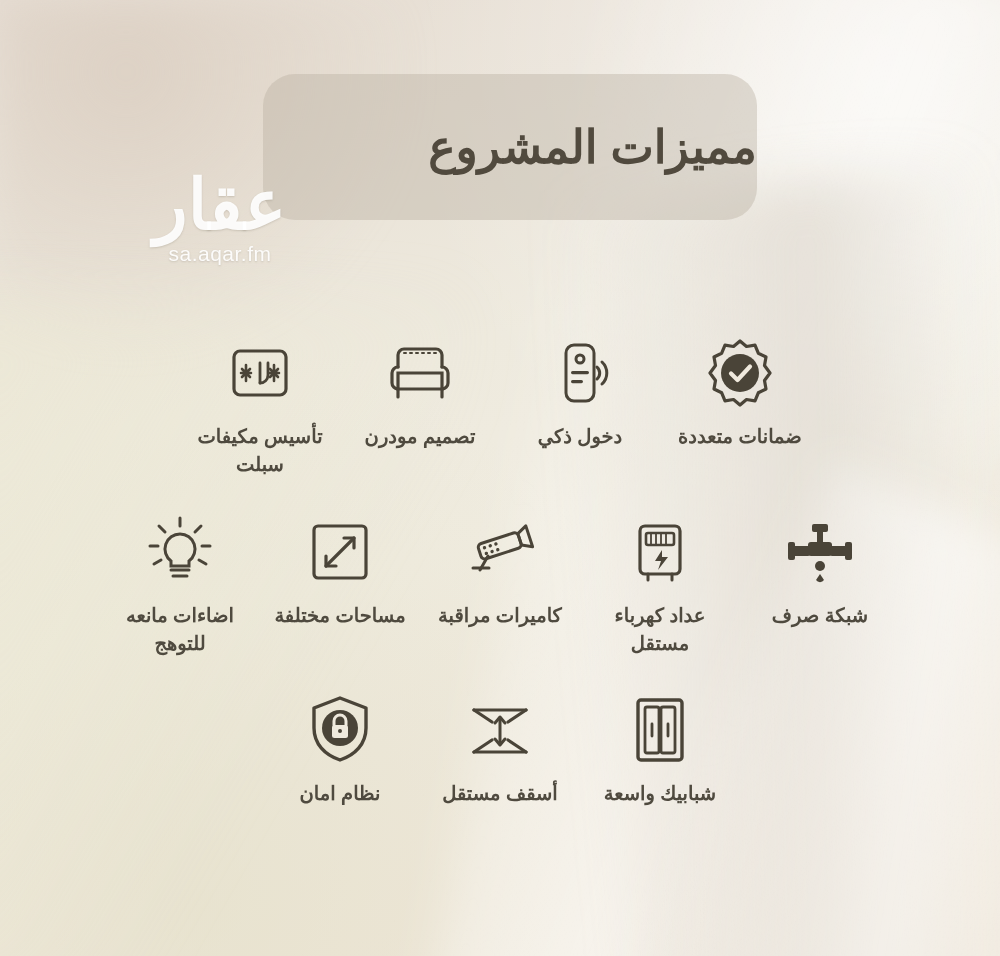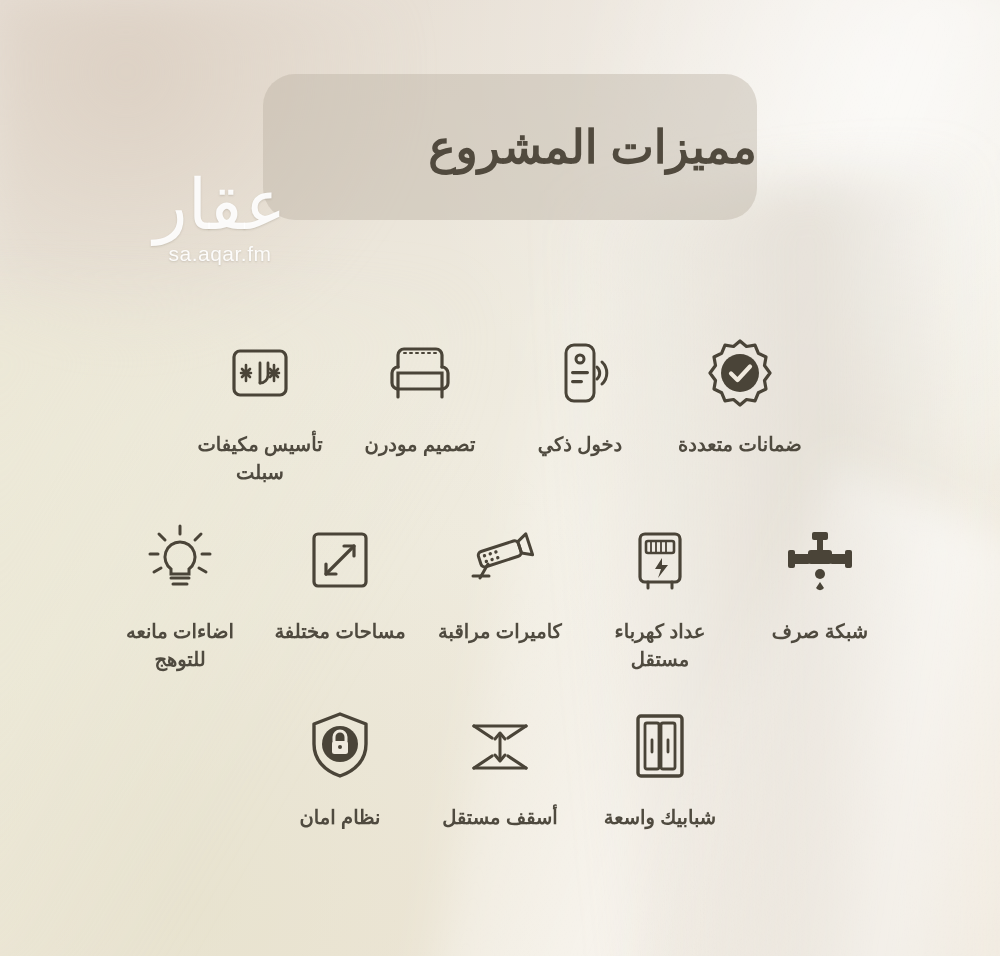--- a/index.html
+++ b/index.html
@@ -85,21 +85,21 @@
     top: 172px;
     left: 130px;
     width: 180px;
     text-align: center;
     color: rgba(255,255,255,0.92);
     text-shadow: 0 1px 2px rgba(120,110,95,0.25);
     user-select: none;
   }
   .watermark .wm-ar {
     font-size: 70px;
-    font-weight: normal;
+    font-weight: bold;
     line-height: 0.95;
     letter-spacing: 1px;
   }
   .watermark .wm-url {
     font-size: 21px;
     letter-spacing: 0.5px;
     margin-top: 3px;
     direction: ltr;
   }
 
@@ -129,21 +129,21 @@
   .feature-icon {
     height: 86px;
     display: flex;
     align-items: center;
     justify-content: center;
   }
   .feature-icon svg {
     display: block;
   }
   .feature-label {
-    margin-top: 14px;
+    margin-top: 6px;
     font-size: 19.5px;
     font-weight: bold;
     color: #4f4a3f;
     text-align: center;
     line-height: 1.45;
     max-width: 150px;
   }
 </style>
 </head>
 <body>

